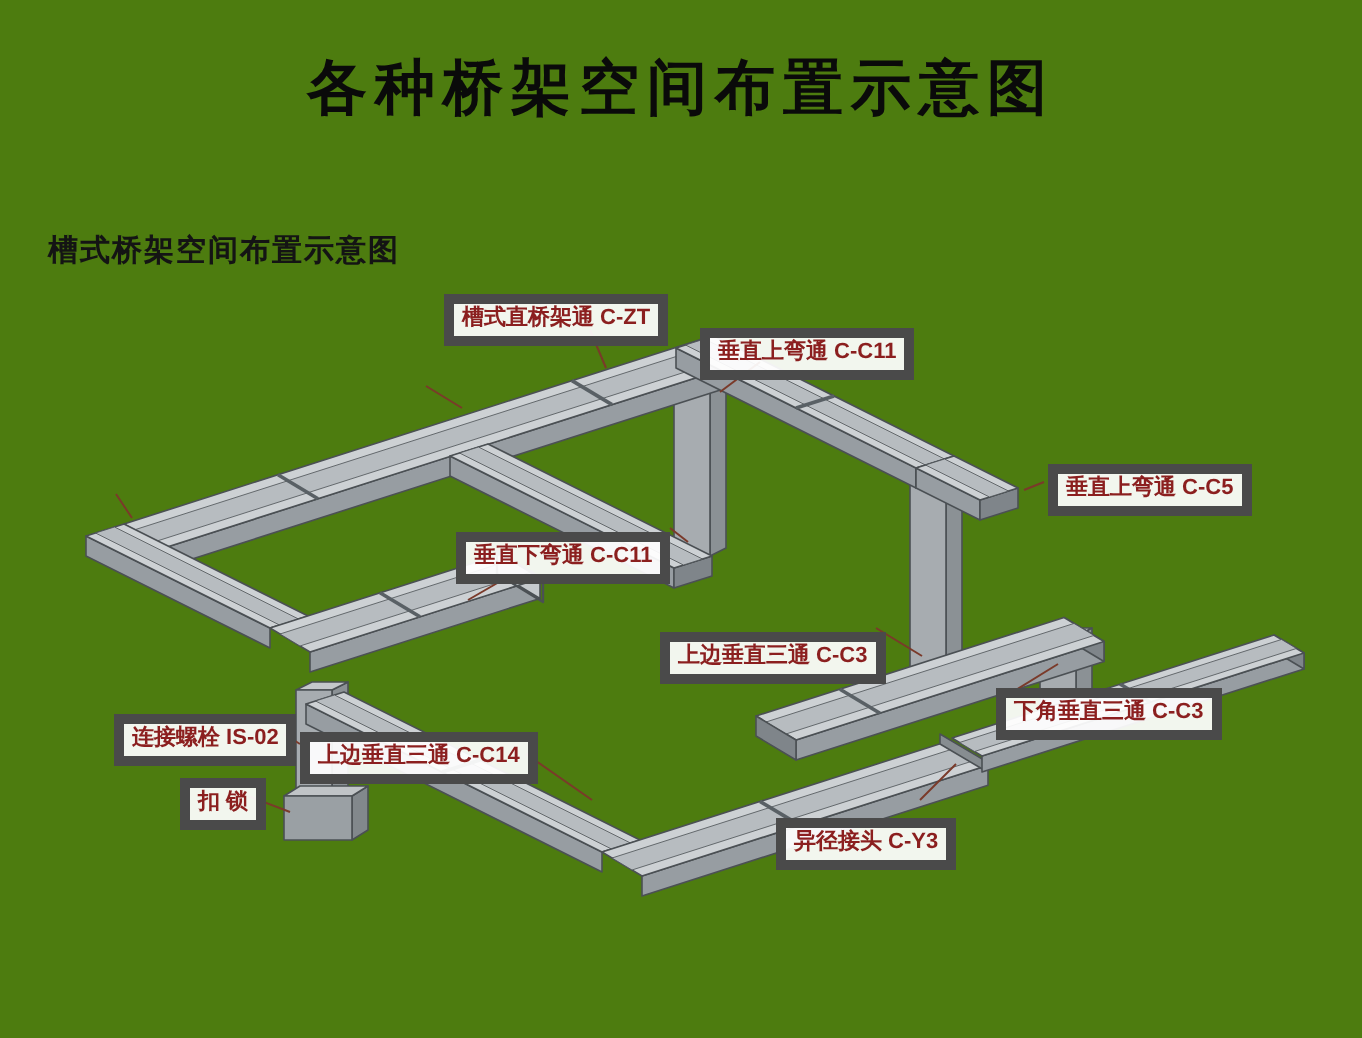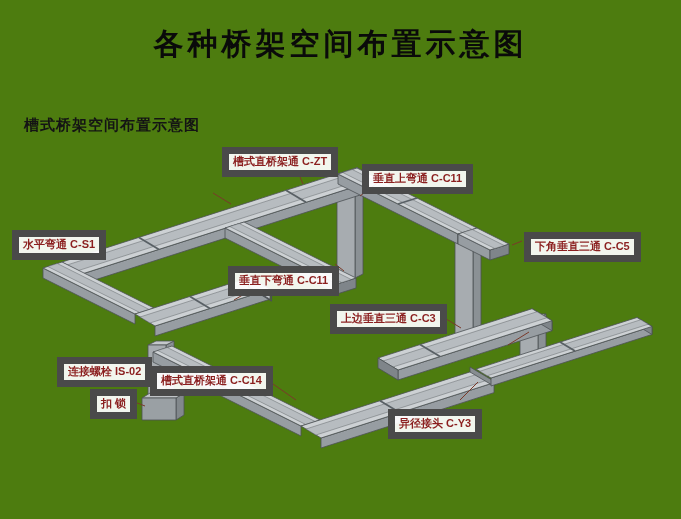--- a/index.html
+++ b/index.html
@@ -3,21 +3,21 @@
 <meta charset="utf-8">
 <style>
   html,body{margin:0;padding:0;background:#ffffff;}
   #stage{position:relative;width:681px;height:519px;background:#4d7c0f;overflow:hidden;
          font-family:Liberation Sans, sans-serif;}
   #diagram-svg{position:absolute;left:0;top:0;}
   .title{position:absolute;top:24px;left:0;right:0;text-align:center;
          font-size:30px;font-weight:bold;letter-spacing:4px;color:#0a0a0a;}
   .subtitle{position:absolute;top:116px;left:24px;font-size:15px;font-weight:bold;
             letter-spacing:1px;color:#141414;}
-  .lbl{position:absolute;background:rgba(255,255,255,.93);border:7px solid #0f766e;
+  .lbl{position:absolute;background:rgba(255,255,255,.93);border:5px solid #0f766e;
        color:#8b1f1f;font-size:11px;font-weight:bold;line-height:1.25;
        padding:1px 4px;white-space:nowrap;}
 </style>
 </head>
 <body>
 
 <div id="stage">
 
   <svg id="diagram-svg" viewBox="0 0 681 519" width="681" height="519">
       <polygon points="355,182 363,178 363,274 355,278" fill="#8b9195" stroke="#4b5054" stroke-width="0.8" stroke-linejoin="round"></polygon>
@@ -95,23 +95,23 @@
       <line x1="263" y1="377" x2="296" y2="400" stroke="#7a3a2a" stroke-width="1"></line>
       <line x1="508" y1="345" x2="529" y2="332" stroke="#7a3a2a" stroke-width="1"></line>
       <line x1="124" y1="398" x2="145" y2="406" stroke="#7a3a2a" stroke-width="1"></line>
       <line x1="460" y1="400" x2="478" y2="382" stroke="#7a3a2a" stroke-width="1"></line>
     </svg>
 
   <div class="title" style="color: rgb(10, 10, 10);">各种桥架空间布置示意图</div>
   <div class="subtitle">槽式桥架空间布置示意图</div>
 
   <div class="lbl" style="left: 222px; top: 147px; color: rgb(139, 31, 31); border-color: rgb(74, 74, 74);">槽式直桥架通 C-ZT</div>
-  <div class="lbl" style="left: 362px; top: 164px; color: rgb(139, 31, 31); border-color: rgb(74, 74, 74);">垂直上弯通 C-C11</div>
-  <div class="lbl" style="left: 12px; top: 230px; color: rgb(139, 31, 31); border-color: rgb(74, 74, 74);">水平弯通 C-S1</div>
-  <div class="lbl" style="left: 524px; top: 232px; color: rgb(139, 31, 31); border-color: rgb(74, 74, 74);">下角垂直三通 C-C5</div>
+  <div class="lbl" style="left: 350px; top: 164px; color: rgb(139, 31, 31); border-color: rgb(74, 74, 74);">垂直上弯通 C-C11</div>
+  <div class="lbl" style="left: 524px; top: 232px; color: rgb(139, 31, 31); border-color: rgb(74, 74, 74);">垂直上弯通 C-C5</div>
   <div class="lbl" style="left: 228px; top: 266px; color: rgb(139, 31, 31); border-color: rgb(74, 74, 74);">垂直下弯通 C-C11</div>
-  <div class="lbl" style="left: 330px; top: 304px; color: rgb(139, 31, 31); border-color: rgb(74, 74, 74);">上边垂直三通 C-C3</div>
+  <div class="lbl" style="left: 330px; top: 316px; color: rgb(139, 31, 31); border-color: rgb(74, 74, 74);">上边垂直三通 C-C3</div>
   <div class="lbl" style="left: 57px; top: 357px; color: rgb(139, 31, 31); border-color: rgb(74, 74, 74);">连接螺栓 IS-02</div>
-  <div class="lbl" style="left: 150px; top: 366px; color: rgb(139, 31, 31); border-color: rgb(74, 74, 74);">槽式直桥架通 C-C14</div>
+  <div class="lbl" style="left: 150px; top: 366px; color: rgb(139, 31, 31); border-color: rgb(74, 74, 74);">上边垂直三通 C-C14</div>
+  <div class="lbl" style="left: 498px; top: 344px; color: rgb(139, 31, 31); border-color: rgb(74, 74, 74);">下角垂直三通 C-C3</div>
   <div class="lbl" style="left: 90px; top: 389px; color: rgb(139, 31, 31); border-color: rgb(74, 74, 74);">扣 锁</div>
   <div class="lbl" style="left: 388px; top: 409px; color: rgb(139, 31, 31); border-color: rgb(74, 74, 74);">异径接头 C-Y3</div>
 
 </div>
 
 </body></html>

